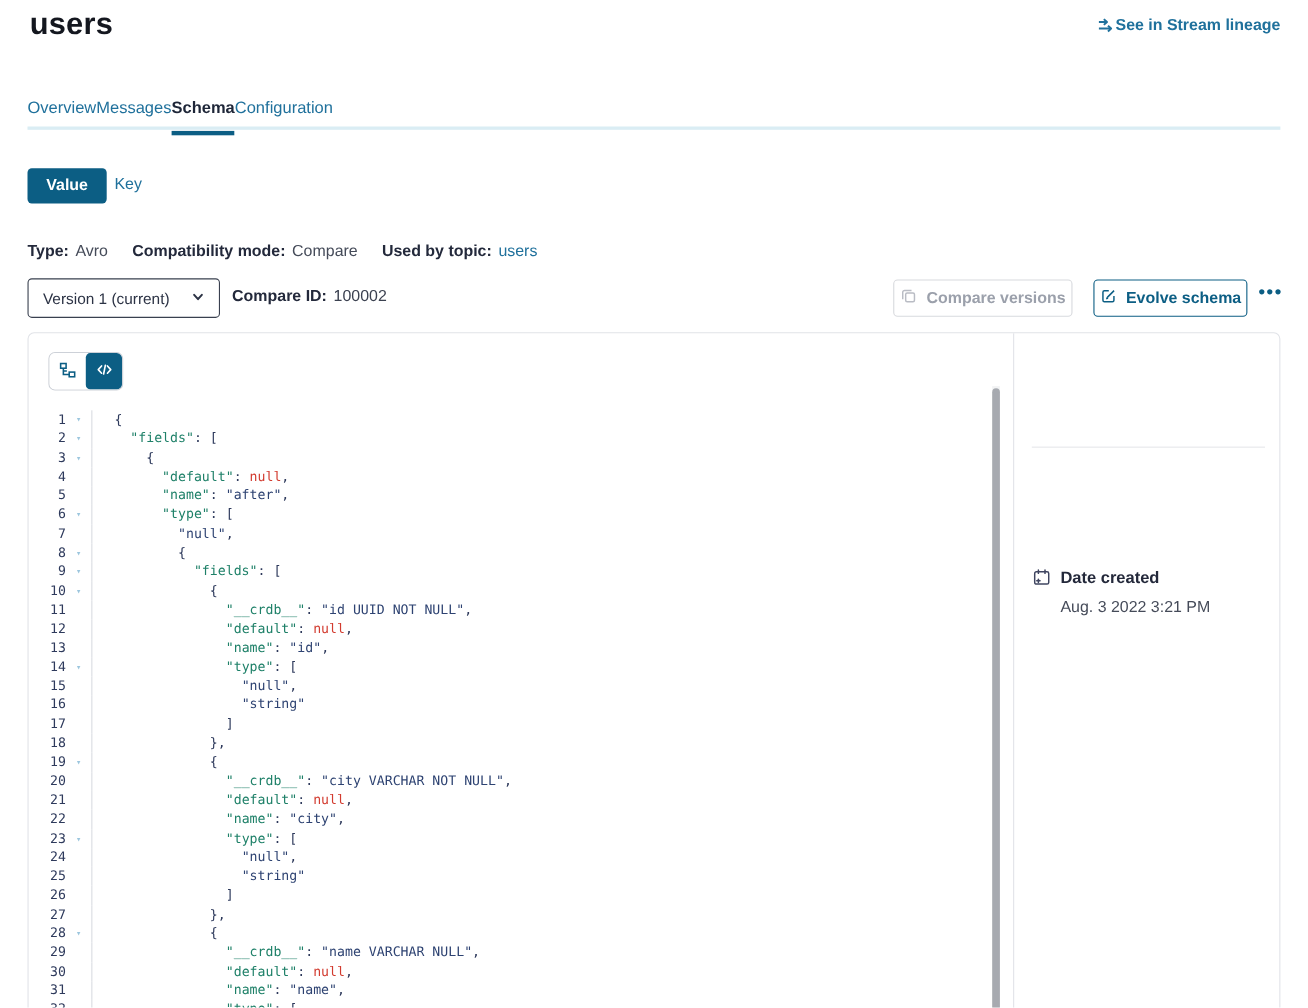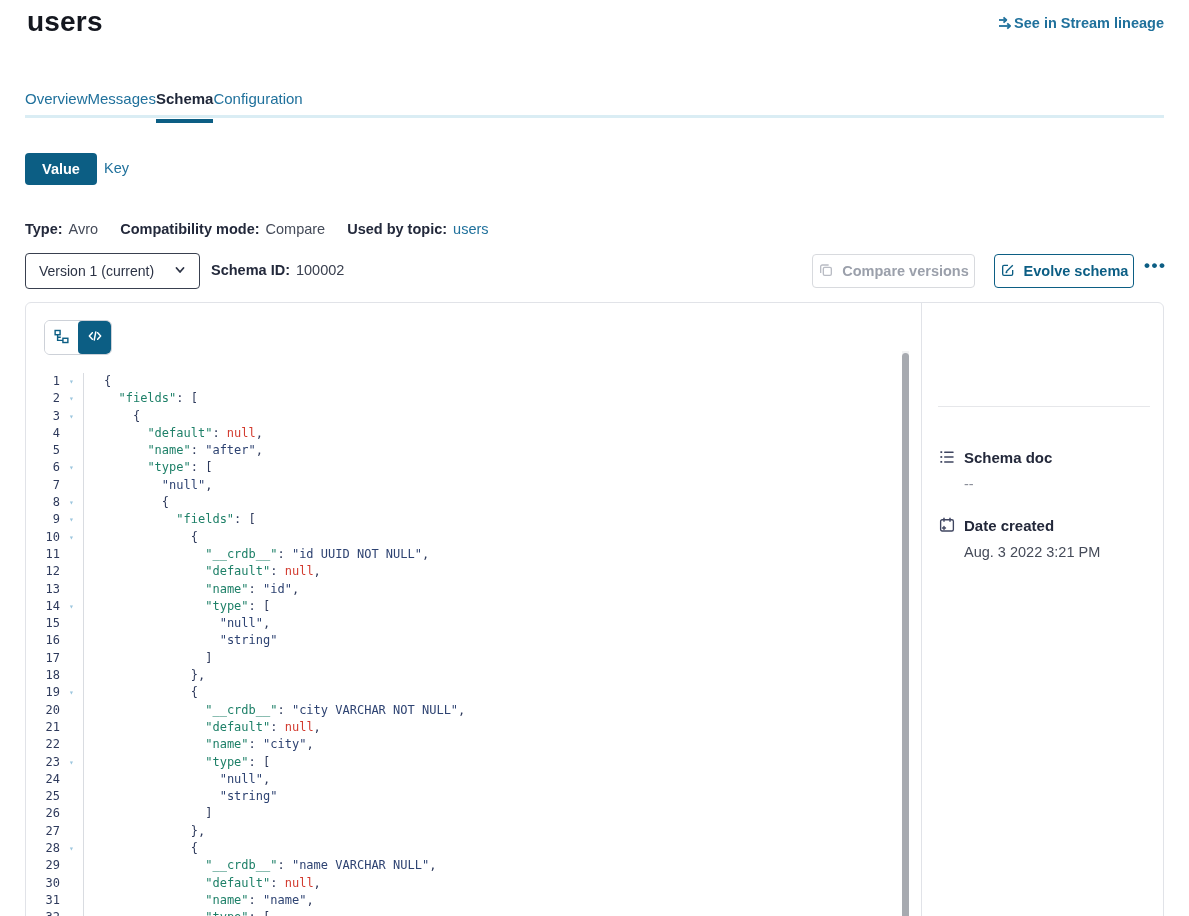--- a/index.html
+++ b/index.html
@@ -137,21 +137,21 @@
 <div class="version-select">
   <span>Version 1 (current)</span>
   <span>
     <svg width="12" height="12" viewBox="0 0 12 12" fill="none" stroke="#2c3345" stroke-width="1.8" stroke-linecap="round" stroke-linejoin="round">
       <polyline points="2.5,4 6,8 9.5,4"></polyline>
     </svg>
   </span>
 </div>
 
 <div class="schema-id">
-  <span class="lbl" style="font-weight:700;color:#23293b">Schema ID:</span>
+  <span class="lbl" style="font-weight:700;color:#23293b">Compare ID:</span>
   <span class="val">100002</span>
 </div>
 
 <button class="btn btn-compare">
   <span>
     <svg width="16" height="16" viewBox="0 0 24 24" fill="none" stroke="#b9bcc4" stroke-width="2">
       <rect x="8" y="8" width="12" height="12" rx="2"></rect>
       <path d="M16 4.5 H6.5 A2.5 2.5 0 0 0 4 7 V16.5"></path>
     </svg>
   </span>
@@ -196,36 +196,20 @@
   <div class="code-lines"><div class="cl"><span class="num">1</span><span class="fold">▾</span><span class="codeln" style="padding-left: 20px;"><span class="tk-p">{</span></span></div><div class="cl"><span class="num">2</span><span class="fold">▾</span><span class="codeln" style="padding-left: 34.46px;"><span class="tk-k">"fields"</span><span class="tk-p">: [</span></span></div><div class="cl"><span class="num">3</span><span class="fold">▾</span><span class="codeln" style="padding-left: 48.92px;"><span class="tk-p">{</span></span></div><div class="cl"><span class="num">4</span><span class="fold"></span><span class="codeln" style="padding-left: 63.38px;"><span class="tk-k">"default"</span><span class="tk-p">: </span><span class="tk-n">null</span><span class="tk-p">,</span></span></div><div class="cl"><span class="num">5</span><span class="fold"></span><span class="codeln" style="padding-left: 63.38px;"><span class="tk-k">"name"</span><span class="tk-p">: </span><span class="tk-s">"after"</span><span class="tk-p">,</span></span></div><div class="cl"><span class="num">6</span><span class="fold">▾</span><span class="codeln" style="padding-left: 63.38px;"><span class="tk-k">"type"</span><span class="tk-p">: [</span></span></div><div class="cl"><span class="num">7</span><span class="fold"></span><span class="codeln" style="padding-left: 77.84px;"><span class="tk-s">"null"</span><span class="tk-p">,</span></span></div><div class="cl"><span class="num">8</span><span class="fold">▾</span><span class="codeln" style="padding-left: 77.84px;"><span class="tk-p">{</span></span></div><div class="cl"><span class="num">9</span><span class="fold">▾</span><span class="codeln" style="padding-left: 92.3px;"><span class="tk-k">"fields"</span><span class="tk-p">: [</span></span></div><div class="cl"><span class="num">10</span><span class="fold">▾</span><span class="codeln" style="padding-left: 106.76px;"><span class="tk-p">{</span></span></div><div class="cl"><span class="num">11</span><span class="fold"></span><span class="codeln" style="padding-left: 121.22px;"><span class="tk-k">"__crdb__"</span><span class="tk-p">: </span><span class="tk-s">"id UUID NOT NULL"</span><span class="tk-p">,</span></span></div><div class="cl"><span class="num">12</span><span class="fold"></span><span class="codeln" style="padding-left: 121.22px;"><span class="tk-k">"default"</span><span class="tk-p">: </span><span class="tk-n">null</span><span class="tk-p">,</span></span></div><div class="cl"><span class="num">13</span><span class="fold"></span><span class="codeln" style="padding-left: 121.22px;"><span class="tk-k">"name"</span><span class="tk-p">: </span><span class="tk-s">"id"</span><span class="tk-p">,</span></span></div><div class="cl"><span class="num">14</span><span class="fold">▾</span><span class="codeln" style="padding-left: 121.22px;"><span class="tk-k">"type"</span><span class="tk-p">: [</span></span></div><div class="cl"><span class="num">15</span><span class="fold"></span><span class="codeln" style="padding-left: 135.68px;"><span class="tk-s">"null"</span><span class="tk-p">,</span></span></div><div class="cl"><span class="num">16</span><span class="fold"></span><span class="codeln" style="padding-left: 135.68px;"><span class="tk-s">"string"</span></span></div><div class="cl"><span class="num">17</span><span class="fold"></span><span class="codeln" style="padding-left: 121.22px;"><span class="tk-p">]</span></span></div><div class="cl"><span class="num">18</span><span class="fold"></span><span class="codeln" style="padding-left: 106.76px;"><span class="tk-p">},</span></span></div><div class="cl"><span class="num">19</span><span class="fold">▾</span><span class="codeln" style="padding-left: 106.76px;"><span class="tk-p">{</span></span></div><div class="cl"><span class="num">20</span><span class="fold"></span><span class="codeln" style="padding-left: 121.22px;"><span class="tk-k">"__crdb__"</span><span class="tk-p">: </span><span class="tk-s">"city VARCHAR NOT NULL"</span><span class="tk-p">,</span></span></div><div class="cl"><span class="num">21</span><span class="fold"></span><span class="codeln" style="padding-left: 121.22px;"><span class="tk-k">"default"</span><span class="tk-p">: </span><span class="tk-n">null</span><span class="tk-p">,</span></span></div><div class="cl"><span class="num">22</span><span class="fold"></span><span class="codeln" style="padding-left: 121.22px;"><span class="tk-k">"name"</span><span class="tk-p">: </span><span class="tk-s">"city"</span><span class="tk-p">,</span></span></div><div class="cl"><span class="num">23</span><span class="fold">▾</span><span class="codeln" style="padding-left: 121.22px;"><span class="tk-k">"type"</span><span class="tk-p">: [</span></span></div><div class="cl"><span class="num">24</span><span class="fold"></span><span class="codeln" style="padding-left: 135.68px;"><span class="tk-s">"null"</span><span class="tk-p">,</span></span></div><div class="cl"><span class="num">25</span><span class="fold"></span><span class="codeln" style="padding-left: 135.68px;"><span class="tk-s">"string"</span></span></div><div class="cl"><span class="num">26</span><span class="fold"></span><span class="codeln" style="padding-left: 121.22px;"><span class="tk-p">]</span></span></div><div class="cl"><span class="num">27</span><span class="fold"></span><span class="codeln" style="padding-left: 106.76px;"><span class="tk-p">},</span></span></div><div class="cl"><span class="num">28</span><span class="fold">▾</span><span class="codeln" style="padding-left: 106.76px;"><span class="tk-p">{</span></span></div><div class="cl"><span class="num">29</span><span class="fold"></span><span class="codeln" style="padding-left: 121.22px;"><span class="tk-k">"__crdb__"</span><span class="tk-p">: </span><span class="tk-s">"name VARCHAR NULL"</span><span class="tk-p">,</span></span></div><div class="cl"><span class="num">30</span><span class="fold"></span><span class="codeln" style="padding-left: 121.22px;"><span class="tk-k">"default"</span><span class="tk-p">: </span><span class="tk-n">null</span><span class="tk-p">,</span></span></div><div class="cl"><span class="num">31</span><span class="fold"></span><span class="codeln" style="padding-left: 121.22px;"><span class="tk-k">"name"</span><span class="tk-p">: </span><span class="tk-s">"name"</span><span class="tk-p">,</span></span></div><div class="cl"><span class="num">32</span><span class="fold">▾</span><span class="codeln" style="padding-left: 121.22px;"><span class="tk-k">"type"</span><span class="tk-p">: [</span></span></div></div>
 
   <div class="sb-track"></div>
   <div class="sb-thumb"></div>
 
   <div class="side">
 
 
     <div class="side-divider"></div>
 
-    <div class="sec-doc">
-      <div class="side-head">
-        <span>
-          <svg width="18" height="18" viewBox="0 0 24 24" fill="none" stroke="currentColor" stroke-width="2" stroke-linecap="round">
-            <line x1="9" y1="5.5" x2="20" y2="5.5"></line>
-              <line x1="9" y1="12" x2="20" y2="12"></line>
-              <line x1="9" y1="18.5" x2="20" y2="18.5"></line>
-            <rect x="3.2" y="4.3" width="2.4" height="2.4" fill="currentColor" stroke="none"></rect>
-            <rect x="3.2" y="10.8" width="2.4" height="2.4" fill="currentColor" stroke="none"></rect>
-            <rect x="3.2" y="17.3" width="2.4" height="2.4" fill="currentColor" stroke="none"></rect>
-          </svg>
-        </span>
-        <span>Schema doc</span>
-      </div>
-      <div class="side-val muted">--</div>
-    </div>
 
     <div class="sec-date">
       <div class="side-head">
         <span>
           <svg width="18" height="18" viewBox="0 0 24 24" fill="none" stroke="currentColor" stroke-width="1.8" stroke-linecap="round">
             <rect x="3.5" y="5" width="17" height="15" rx="2"></rect>
             <line x1="8" y1="3" x2="8" y2="7"></line>
               <line x1="16" y1="3" x2="16" y2="7"></line>
             <line x1="6" y1="16" x2="10" y2="16"></line>
               <line x1="8" y1="14" x2="8" y2="18"></line>

